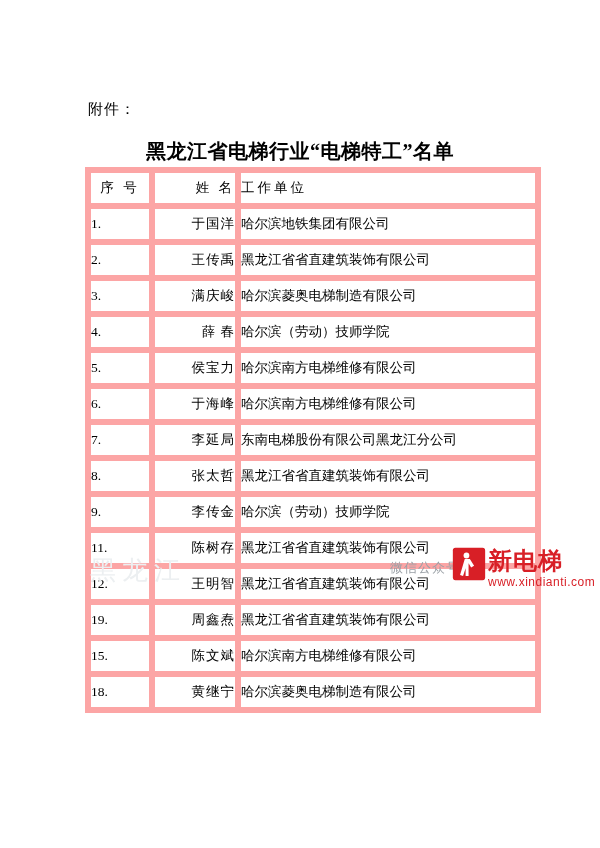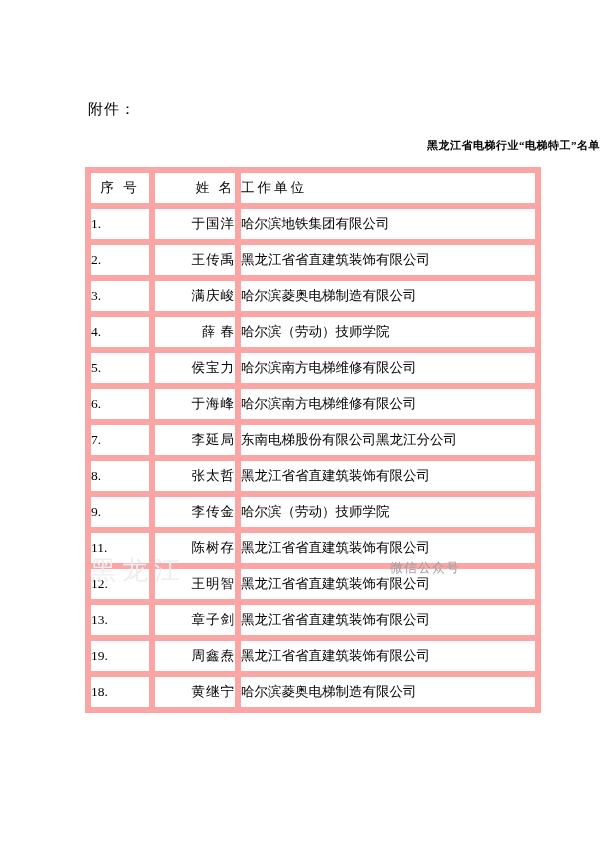--- a/index.html
+++ b/index.html
@@ -28,22 +28,22 @@
     top: 100px;
     font-size: 15px;
     letter-spacing: 1px;
     font-family: "Liberation Serif", "DejaVu Serif", serif;
   }
   .doc-title {
     position: absolute;
     left: 0;
     right: 0;
     top: 138px;
-    text-align: right;
-    font-size: 11px;
+    text-align: center;
+    font-size: 20px;
     font-weight: bold;
     letter-spacing: 0.5px;
     font-family: "Liberation Serif", "DejaVu Serif", serif;
   }
   table.name-table {
     position: absolute;
     left: 85px;
     top: 167px;
     width: 432px;
     border-collapse: collapse;
@@ -207,35 +207,44 @@
           <td class="col-no">11.</td>
           <td class="col-name">陈树存</td>
           <td class="col-org">黑龙江省省直建筑装饰有限公司</td>
         </tr>
         <tr>
           <td class="col-no">12.</td>
           <td class="col-name">王明智</td>
           <td class="col-org">黑龙江省省直建筑装饰有限公司</td>
         </tr>
         <tr>
-          <td class="col-no">13.</td>
-          <td class="col-name">章子剑</td>
-          <td class="col-org">黑龙江省省直建筑装饰有限公司</td>
-        </tr>
-        <tr>
           <td class="col-no">19.</td>
           <td class="col-name">周鑫焘</td>
           <td class="col-org">黑龙江省省直建筑装饰有限公司</td>
+        </tr>
+        <tr>
+          <td class="col-no">15.</td>
+          <td class="col-name">陈文斌</td>
+          <td class="col-org">哈尔滨南方电梯维修有限公司</td>
         </tr>
         <tr>
           <td class="col-no">18.</td>
           <td class="col-name">黄继宁</td>
           <td class="col-org">哈尔滨菱奥电梯制造有限公司</td>
         </tr>
       </tbody>
   </table>
 
   <div class="footer">
     <div class="wm-bg">黑龙江</div>
     <div class="watermark-text">微信公众号</div>
+    <div class="logo-box">
+      <svg class="logo-mark" viewBox="0 0 40 40">
+        <rect x="1" y="1" width="38" height="38" rx="3" fill="#d81f26"></rect>
+        <circle cx="17" cy="10" r="3.4" fill="#ffffff"></circle>
+        <path d="M15 14 L21 14 L26 22 L22.5 24 L19.5 19 L19.5 34 L16 34 L16 25 L13 34 L9.5 33 L13 21 Z" fill="#ffffff"></path>
+      </svg>
+      <div class="logo-title">新电梯</div>
+      <div class="logo-url">www.xindianti.com</div>
+    </div>
   </div>
 
 </div>
 
 </body></html>

